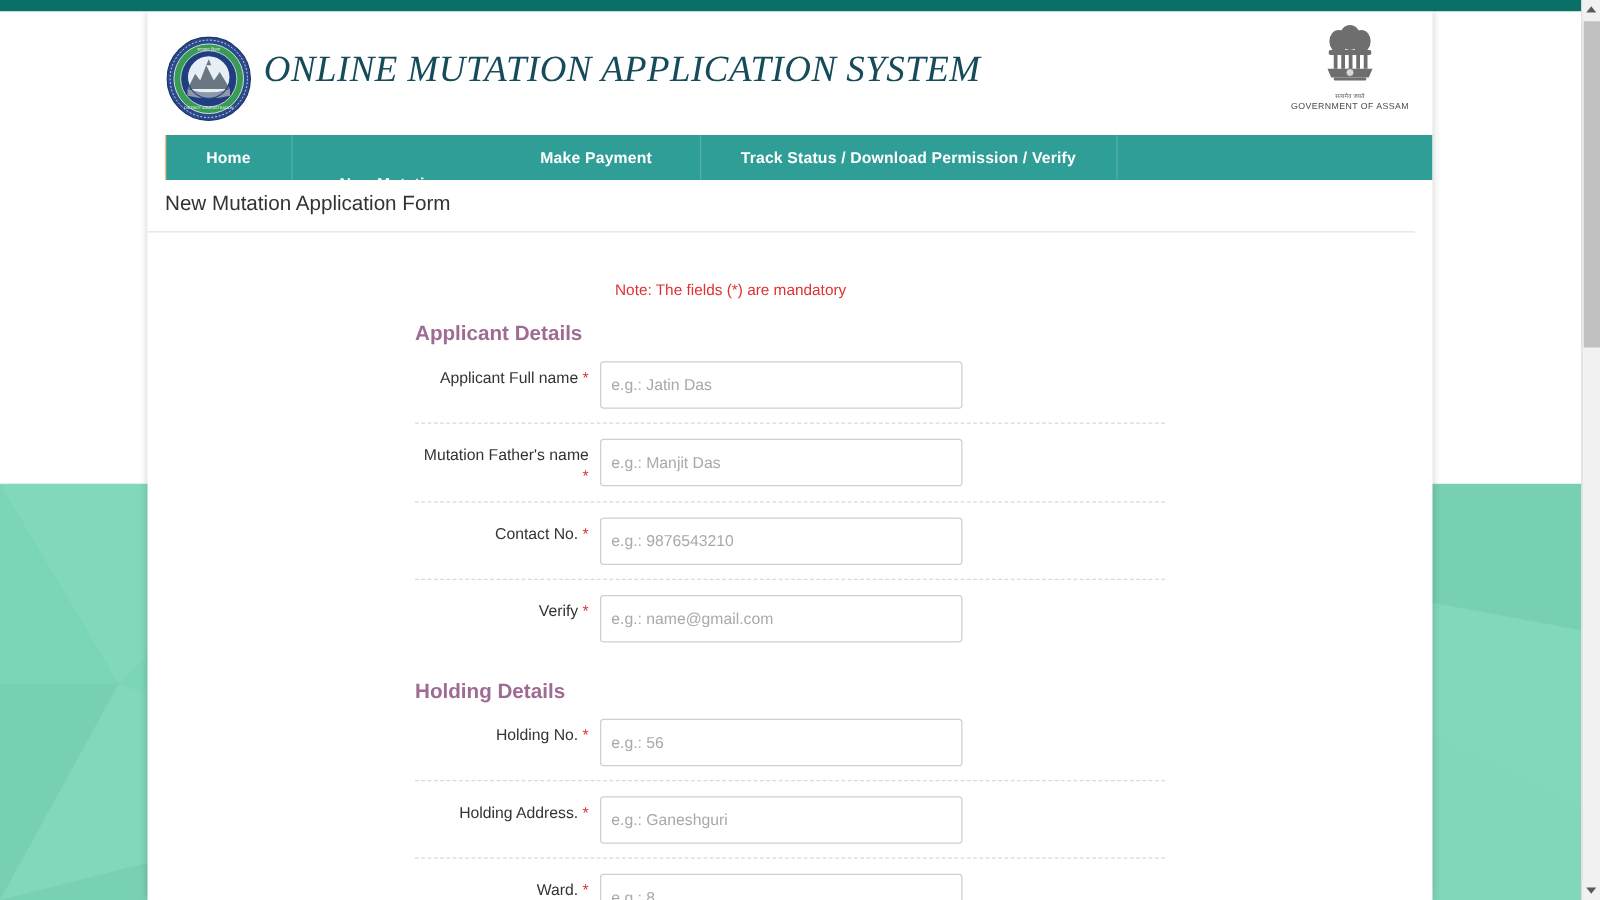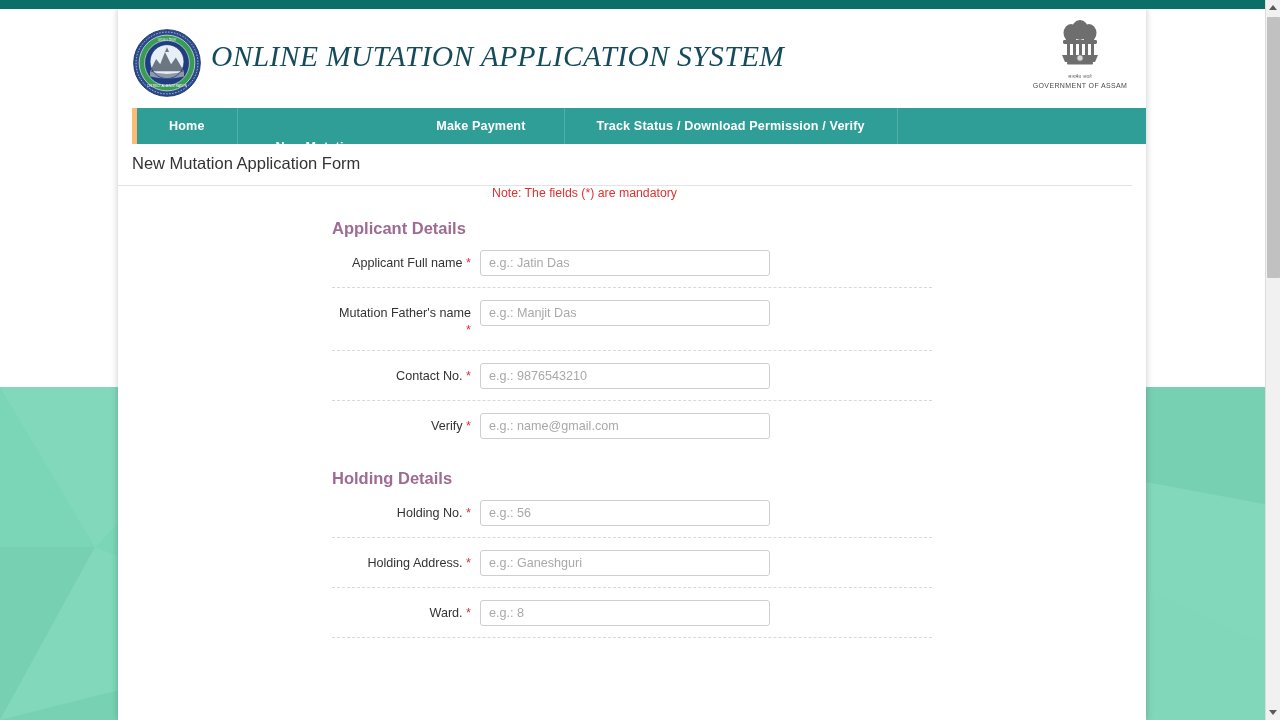--- a/index.html
+++ b/index.html
@@ -105,21 +105,21 @@
     padding: 0 22px;
     color: #ffffff;
     font-size: 12.6px;
     font-weight: bold;
     letter-spacing: .15px;
     border-right: 1px solid #52b0a8;
     cursor: pointer;
     white-space: nowrap;
     font-family: "Liberation Sans", sans-serif;
   }
-  #main-nav .nav-item:first-child { border-left: 5px solid #fdba74; }
+  #main-nav .nav-item:first-child { border-left: 1px solid #fdba74; }
   #main-nav .nav-item.nav-home { padding: 0 32px; }
   #main-nav .nav-item.nav-new  { padding: 0 38px; margin-top: 39px; }
   #main-nav .nav-item.nav-pay  { padding: 0 38px; }
   #main-nav .nav-item.nav-track{ padding: 0 32px; }
 
   
   #content {
     position: absolute;
     left: 0; top: 132px;
     width: 1028px;
@@ -128,20 +128,21 @@
     margin: 0;
     padding: 14px 0 12px 14px;
     font-size: 16.5px;
     font-weight: normal;
     color: #333333;
     border-bottom: 1px solid #e3e3e3;
     margin-right: 14px;
     font-family: "Liberation Sans", sans-serif;
   }
   #mandatory-note {
+    margin-top: 39px;
     text-align: left;
     padding-left: 374px;
     color: #e03131;
     font-size: 12.3px;
     font-family: "Liberation Sans", sans-serif;
   }
   .section-title {
     color: #9e6b92;
     font-size: 16.5px;
     font-weight: bold;
@@ -166,21 +167,21 @@
     padding-top: 5px;
     font-size: 12.6px;
     color: #333333;
     line-height: 1.35;
     font-family: "Liberation Sans", sans-serif;
   }
   .form-row .lbl .req { color: #e03131; }
   .form-row .fieldwrap { flex: 1; }
   .form-row input[type="text"] {
     width: 290px;
-    height: 26px;
+    height: 38px;
     padding: 3px 8px;
     border: 1px solid #cfcfcf;
     border-radius: 3px;
     font-size: 12.6px;
     color: #333;
     outline: none;
     background: #fff;
     font-family: "Liberation Sans", sans-serif;
   }
   .form-row input[type="text"]::placeholder { color: #a9a9a9; }

